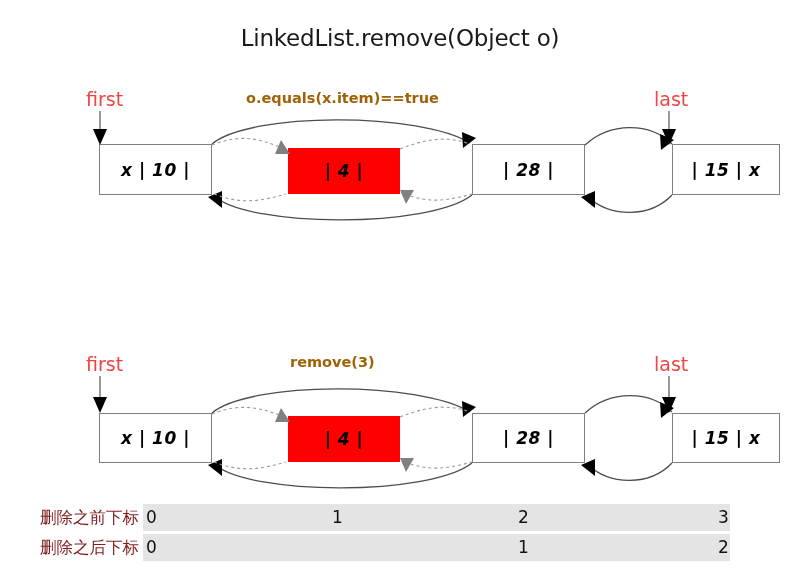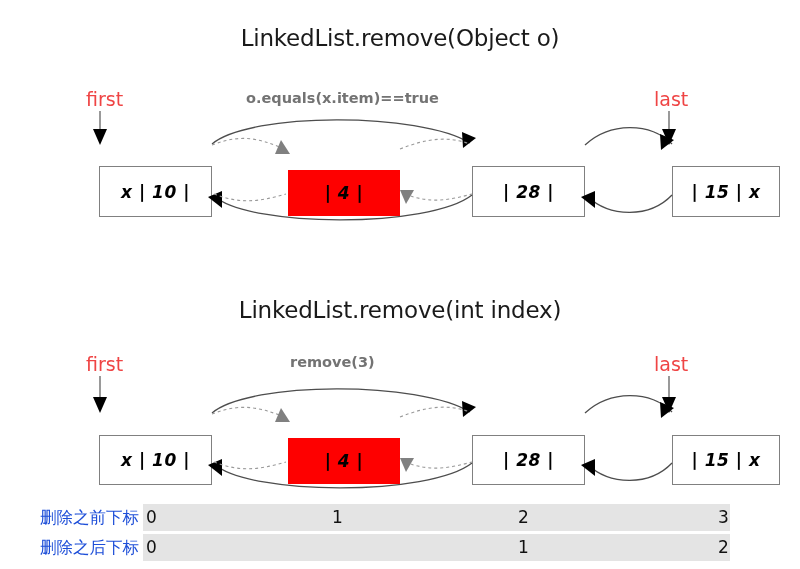--- a/index.html
+++ b/index.html
@@ -36,57 +36,56 @@
     position: absolute;
     font-family: "DejaVu Sans", sans-serif;
     font-size: 19px;
     color: #ef4444;
   }
   .note-label {
     position: absolute;
     font-family: "DejaVu Sans", sans-serif;
     font-size: 14.5px;
     font-weight: bold;
-    color: #737373;
+    color: #a16207;
     white-space: nowrap;
   }
 
   .node {
     position: absolute;
     box-sizing: border-box;
     border: 1px solid #808080;
     background: #ffffff;
     display: flex;
     align-items: center;
     justify-content: center;
     font-family: "DejaVu Sans", sans-serif;
     font-size: 17px;
     font-weight: bold;
     font-style: italic;
     color: #000000;
     letter-spacing: 0.5px;
-    margin-top: 22px;
   }
   .node.removed {
     background: #fe0000;
     border: 1px solid #fe0000;
   }
 
   .idx-row {
     position: absolute;
     left: 143px;
     width: 587px;
     height: 27px;
     background: #e4e4e4;
   }
   .idx-label {
     position: absolute;
     font-family: Liberation Sans, sans-serif;
     font-size: 16.5px;
-    color: #1d4ed8;
+    color: #7f1d1d;
     text-align: right;
     width: 135px;
     left: 4px;
   }
   .idx-cell {
     position: absolute;
     font-family: "DejaVu Sans", sans-serif;
     font-size: 17px;
     color: #111111;
   }
@@ -112,21 +111,20 @@
   <div class="note-label" style="left:246px; top:78px;">o.equals(x.item)==true</div>
 
   <div class="node" style="left:99px; top:132px; width:113px; height:51px;">x | 10 |</div>
 
   <div class="node removed" style="left:288px; top:136px; width:112px; height:46px;">| 4 |</div>
 
   <div class="node" style="left:472px; top:132px; width:113px; height:51px;">| 28 |</div>
 
   <div class="node" style="left:672px; top:132px; width:108px; height:51px;">| 15 | x</div>
 
-  <div class="title" id="title-bottom">LinkedList.remove(int index)</div>
 
   <div class="ptr-label" style="left:86px; top:341px;">first</div>
 
   <div class="ptr-label" style="left:654px; top:341px;">last</div>
 
   <div class="note-label" style="left:290px; top:342px;">remove(3)</div>
 
   <div class="node" style="left:99px; top:401px; width:113px; height:50px;">x | 10 |</div>
 
   <div class="node removed" style="left:288px; top:404px; width:112px; height:46px;">| 4 |</div>

